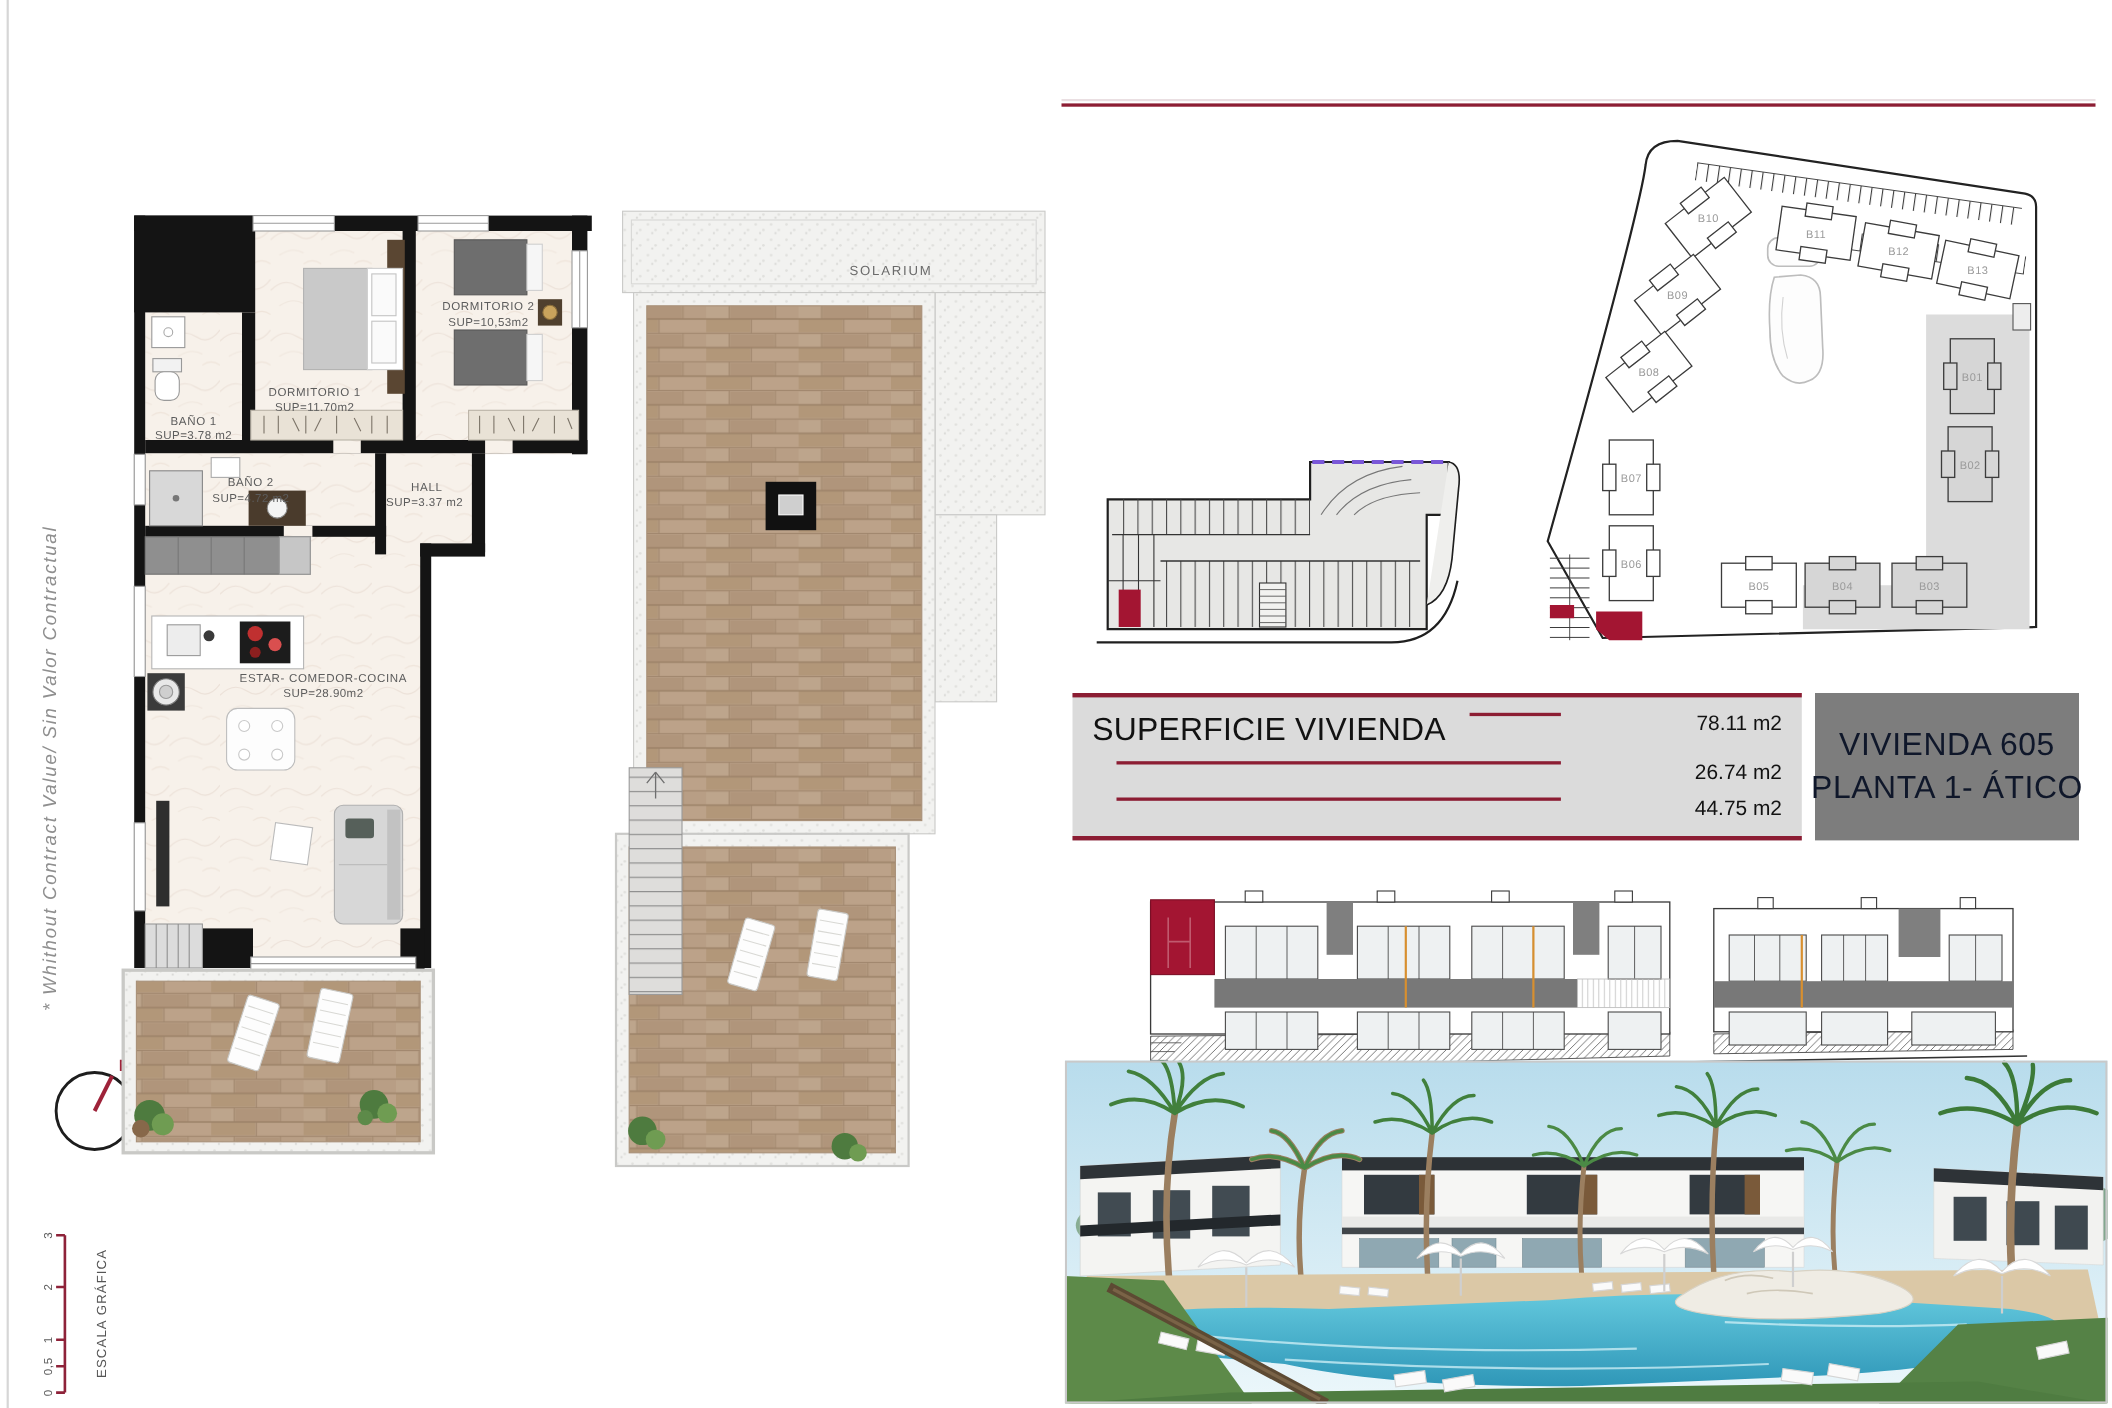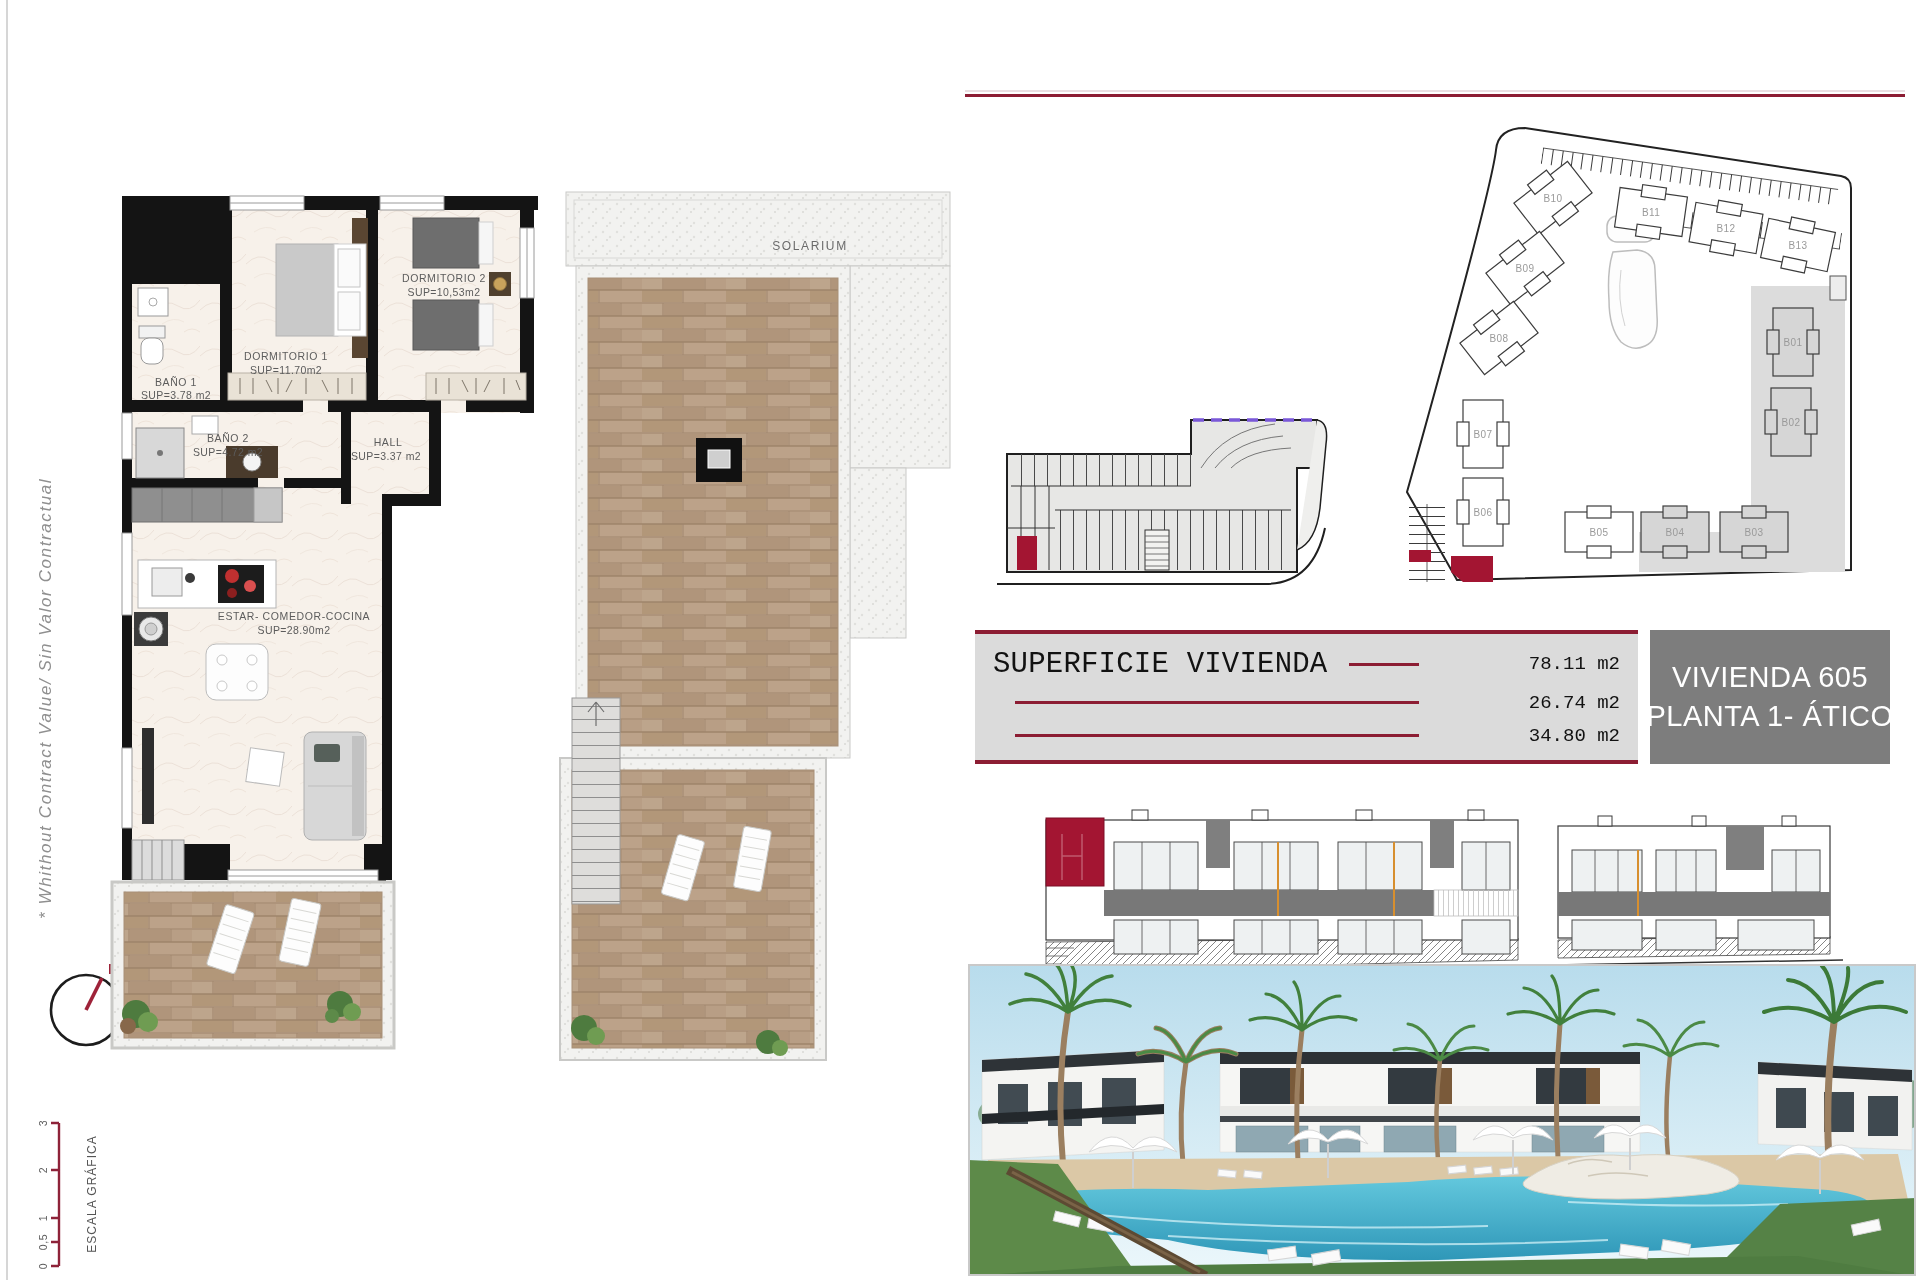--- a/index.html
+++ b/index.html
@@ -3,25 +3,25 @@
 <meta charset="utf-8">
 <style>
   html,body{margin:0;padding:0;background:#ffffff;}
   .sheet{position:relative;width:1920px;height:1280px;background:#fff;overflow:hidden;
          font-family:"Liberation Sans",sans-serif;}
   .abs{position:absolute;}
   
   .summary{display:flex;gap:12px;}
   .summary-left{flex:1;background:#dbdbdb;border-top:4px solid #8c1d33;border-bottom:4px solid #8c1d33;
     display:flex;flex-direction:column;justify-content:space-around;padding:8px 18px;}
-  .srow{display:flex;align-items:center;font-family:Liberation Mono, monospace;}
+  .srow{display:flex;}
   .slabel{font-size:29px;color:#121212;letter-spacing:.2px;white-space:nowrap;}
   .sline{flex:1;border-top:3px solid #8c1d33;margin:0 16px 0 22px;height:0;}
   .svalue{flex:0 0 185px;font-size:19px;color:#121212;text-align:right;white-space:nowrap;}
-  .summary-box{width:240px;background:#7d7d7d;color:#ffffff;display:flex;flex-direction:column;
+  .summary-box{width:240px;background:#7d7d7d;color:#0f172a;display:flex;flex-direction:column;
     justify-content:center;align-items:center;gap:6px;}
   .summary-box div{font-size:29px;letter-spacing:.5px;white-space:nowrap;}
   
   .side-note{writing-mode:vertical-rl;transform:rotate(180deg);font-size:17px;font-style:italic;
     color:#8f8f8f;letter-spacing:1.6px;display:flex;align-items:center;justify-content:center;}
   
   text{font-family:"Liberation Sans",sans-serif;}
   .plab{font-size:10.5px;fill:#5c5c5c;letter-spacing:.6px;}
   .plab2{font-size:10.5px;fill:#5c5c5c;letter-spacing:.4px;}
   .sol-lab{font-size:12px;fill:#6a6a6a;letter-spacing:1.6px;}
@@ -463,21 +463,21 @@
         <span class="slabel">SUPERFICIE VIVIENDA</span>
         <span class="sline"></span>
         <span class="svalue">78.11 m2</span>
       </div>
       <div class="srow">
         <span class="sline"></span>
         <span class="svalue">26.74 m2</span>
       </div>
       <div class="srow">
         <span class="sline"></span>
-        <span class="svalue">34.80 m2</span>
+        <span class="svalue">44.75 m2</span>
       </div>
     </div>
     <div class="summary-box">
       <div>VIVIENDA 605</div>
       <div>PLANTA 1- ÁTICO</div>
     </div>
   </div>
 
   <svg class="abs" style="left:1038px;top:790px;" width="805" height="190" viewBox="0 0 805 190">
     <path d="M0,184 L805,170" stroke="#333" stroke-width="1.5" fill="none"></path>

